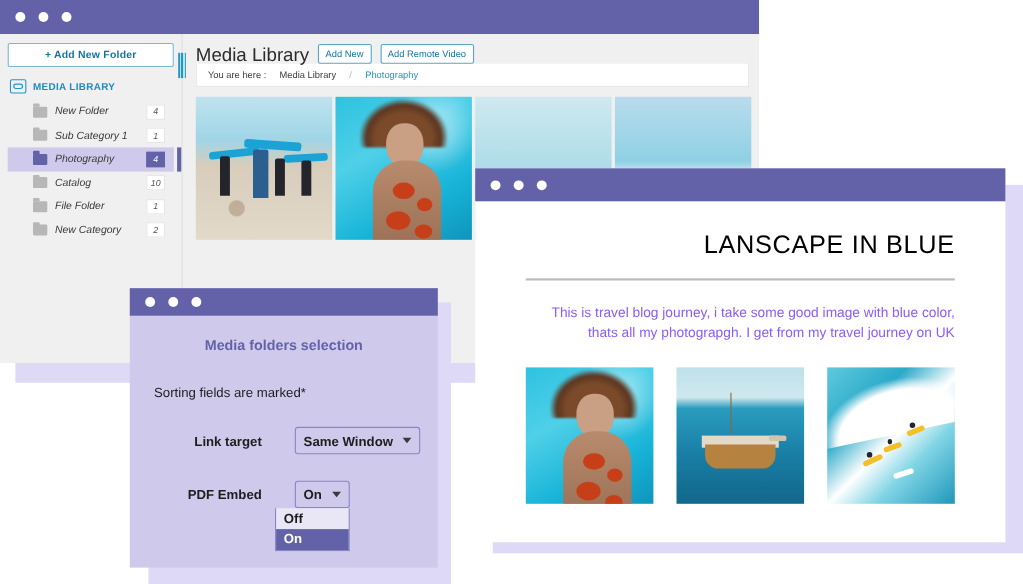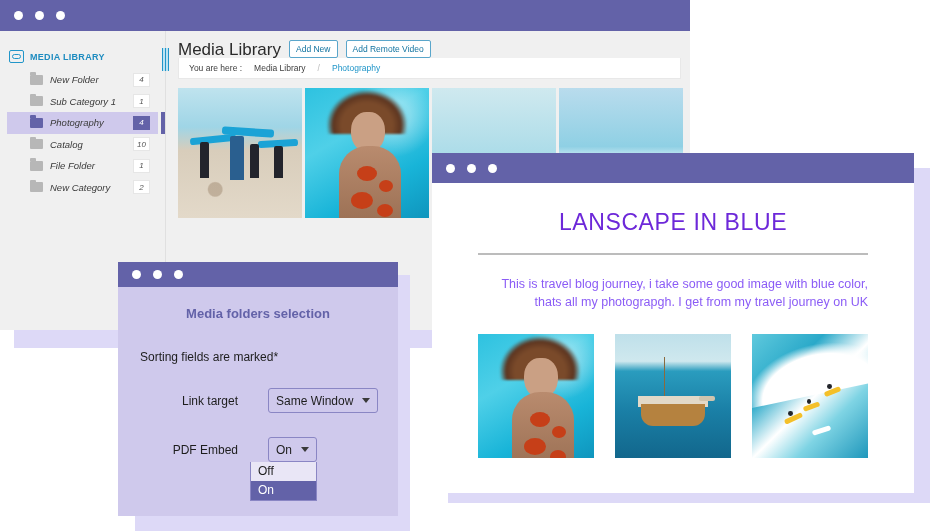--- a/index.html
+++ b/index.html
@@ -237,22 +237,22 @@
   }
   .bl-win {
     position: absolute; left: 432px; top: 153px;
     width: 482px; height: 340px;
     background: #ffffff;
     display: flex; flex-direction: column;
   }
   .bl-title { height: 30px; }
   .bl-body { flex: 1; padding: 26px 46px 0 46px; }
   .bl-h1 {
-    font-size: 23px; color: #6d28d9; font-weight: normal;
-    text-align: center; letter-spacing: .6px;
+    font-size: 23px; color: #000000; font-weight: normal;
+    text-align: right; letter-spacing: .6px;
   }
   .bl-rule { height: 2px; background: #bcbcbc; margin: 17px 0 20px 0; }
   .bl-p {
     font-size: 12.5px; color: #8b5cf6; text-align: right; line-height: 1.45;
   }
   .bl-gal { margin-top: 23px; display: flex; justify-content: center; gap: 21px; }
   .bl-thumb { width: 124px; height: 124px; position: relative; overflow: hidden; }
 
   
   .md-shadow {
@@ -265,21 +265,21 @@
     width: 280px; height: 254px;
     background: #cfc9ec;
     display: flex; flex-direction: column;
   }
   .md-title { height: 25px; }
   .md-h {
     text-align: center; font-size: 13px; font-weight: bold; color: #6362a8;
     margin-top: 19px;
   }
   .md-req { font-size: 12px; color: #1d1d1d; margin: 29px 0 0 22px; }
-  .md-field { display: flex; align-items: center; margin-top: 24px; padding-left: 22px; }
+  .md-field { display: flex; align-items: center; margin-top: 24px; padding-left: 22px; font-weight: bold; }
   .md-label { font-size: 12px; color: #1d1d1d; width: 110px; text-align: right;
               padding-right: 12px; }
   .sel {
     border: 1px solid #8a86c4; border-radius: 3px; background: #cfc9ec;
     height: 25px; display: flex; align-items: center; padding: 0 7px; gap: 9px;
     font-size: 12px; color: #1d1d1d; position: relative;
   }
   .caret { width:0; height:0; border-left:4px solid transparent;
            border-right:4px solid transparent; border-top:5px solid #3a3a3a; }
   .sel-wrap { position: relative; padding-left: 18px; }
@@ -302,20 +302,23 @@
     <div class="titlebar mf-title">
       <span class="dot"></span>
       <span class="dot"></span>
       <span class="dot"></span>
     </div>
 
     <div class="mf-body">
 
       <div class="mf-side">
 
+        <div class="add-folder-btn">
+          <span>+  Add New Folder</span>
+        </div>
 
 
         <div class="lib-head">
           <span class="lib-logo">
               <i></i>
             </span>
           <span>MEDIA LIBRARY</span>
         </div>
 
         <div class="folder-list">

